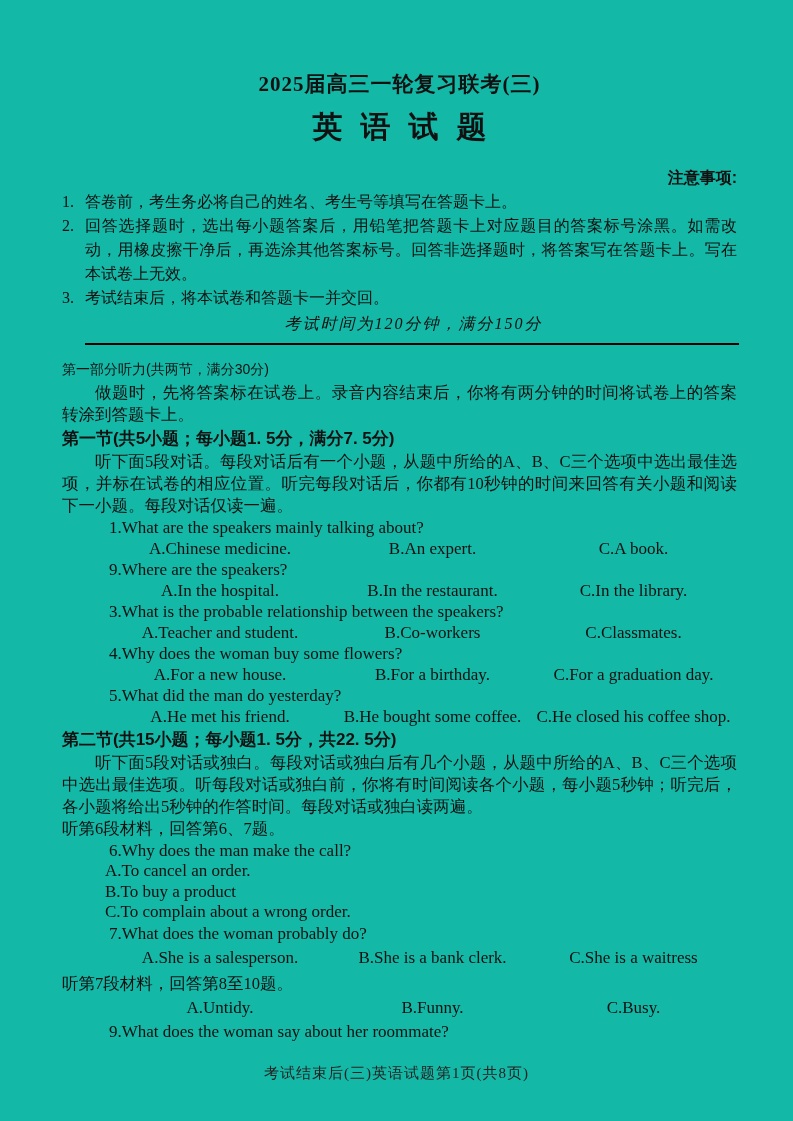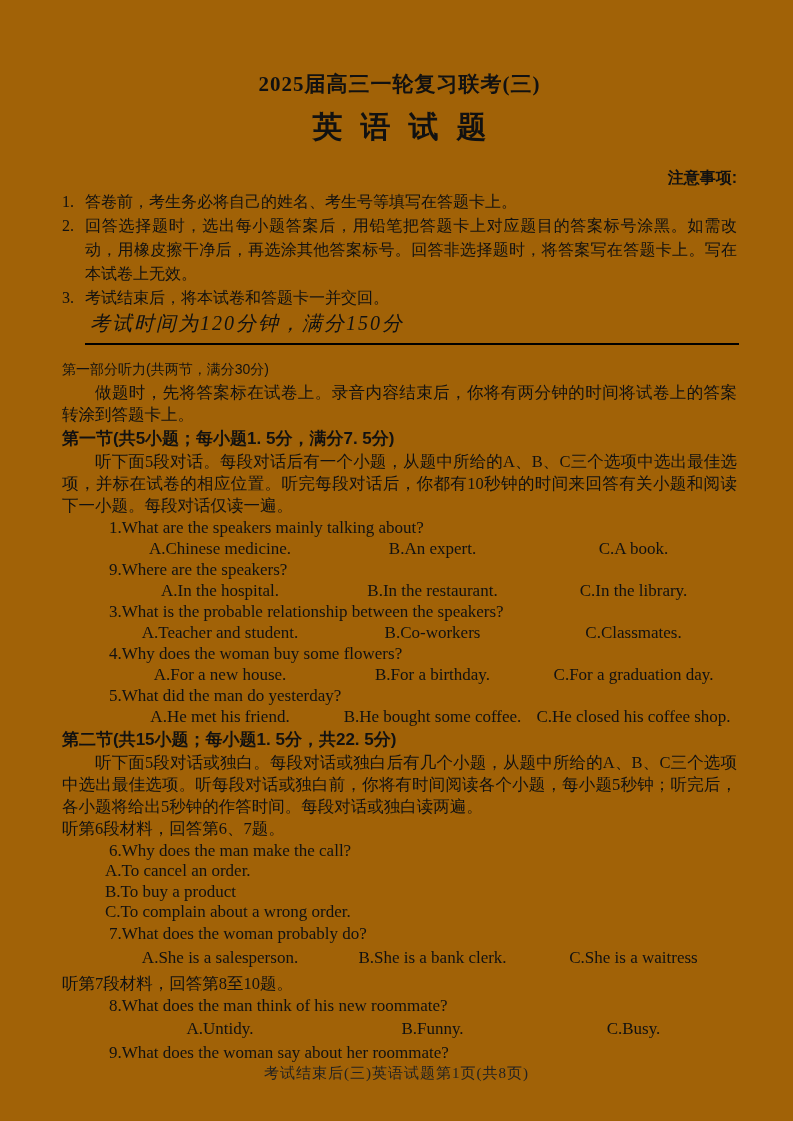--- a/index.html
+++ b/index.html
@@ -2,21 +2,21 @@
 <html><head>
 <meta charset="utf-8">
 <style>
   * { margin: 0; padding: 0; box-sizing: border-box; }
   html, body { background: #e8e8e8; }
   body { display: flex; justify-content: center; }
   .page {
     position: relative;
     width: 793px;
     height: 1121px;
-    background: #a16207;
+    background: #14b8a6;
     color: #111;
     font-family: "Liberation Serif", "DejaVu Serif", serif;
     font-size: 17px;
     padding: 0 56px 0 62px;
     overflow: hidden;
   }
   .title1 {
     margin-top: 68px;
     text-align: center;
     font-size: 21px;
@@ -45,23 +45,24 @@
   }
   .notice-item {
     display: flex;
     font-size: 16px;
     line-height: 24px;
   }
   .notice-item .num { flex: 0 0 23px; }
   .notice-item .txt { flex: 1; text-align: justify; }
   .exam-info {
     margin-top: 2px;
+    text-align: center;
     text-indent: 28px;
     font-style: italic;
-    font-size: 20px;
+    font-size: 16px;
     letter-spacing: 2px;
     line-height: 23px;
   }
   .rule {
     margin-top: 8px;
     margin-left: 23px;
     margin-right: -2px;
     border-top: 2px solid #000;
     height: 0;
   }
@@ -208,21 +209,20 @@
     <div class="opts" style="margin-top:3px">
       <span class="opt">A.She is a  salesperson.</span>
       <span class="opt">B.She is a bank clerk.</span>
       <span class="opt opt-xlarge">C.She is a waitress</span>
     </div>
   </div>
 
   <div class="material" style="margin-top:5px">听第7段材料，回答第8至10题。</div>
 
   <div class="q">
-    <div class="q-text">8.What does the man think of his new roommate?</div>
     <div class="opts" style="margin-top:2px">
       <span class="opt">A.Untidy.</span>
       <span class="opt">B.Funny.</span>
       <span class="opt">C.Busy.</span>
     </div>
   </div>
 
   <div class="q" style="margin-top:3px">
     <div class="q-text">9.What does the woman say about her roommate?</div>
   </div>

